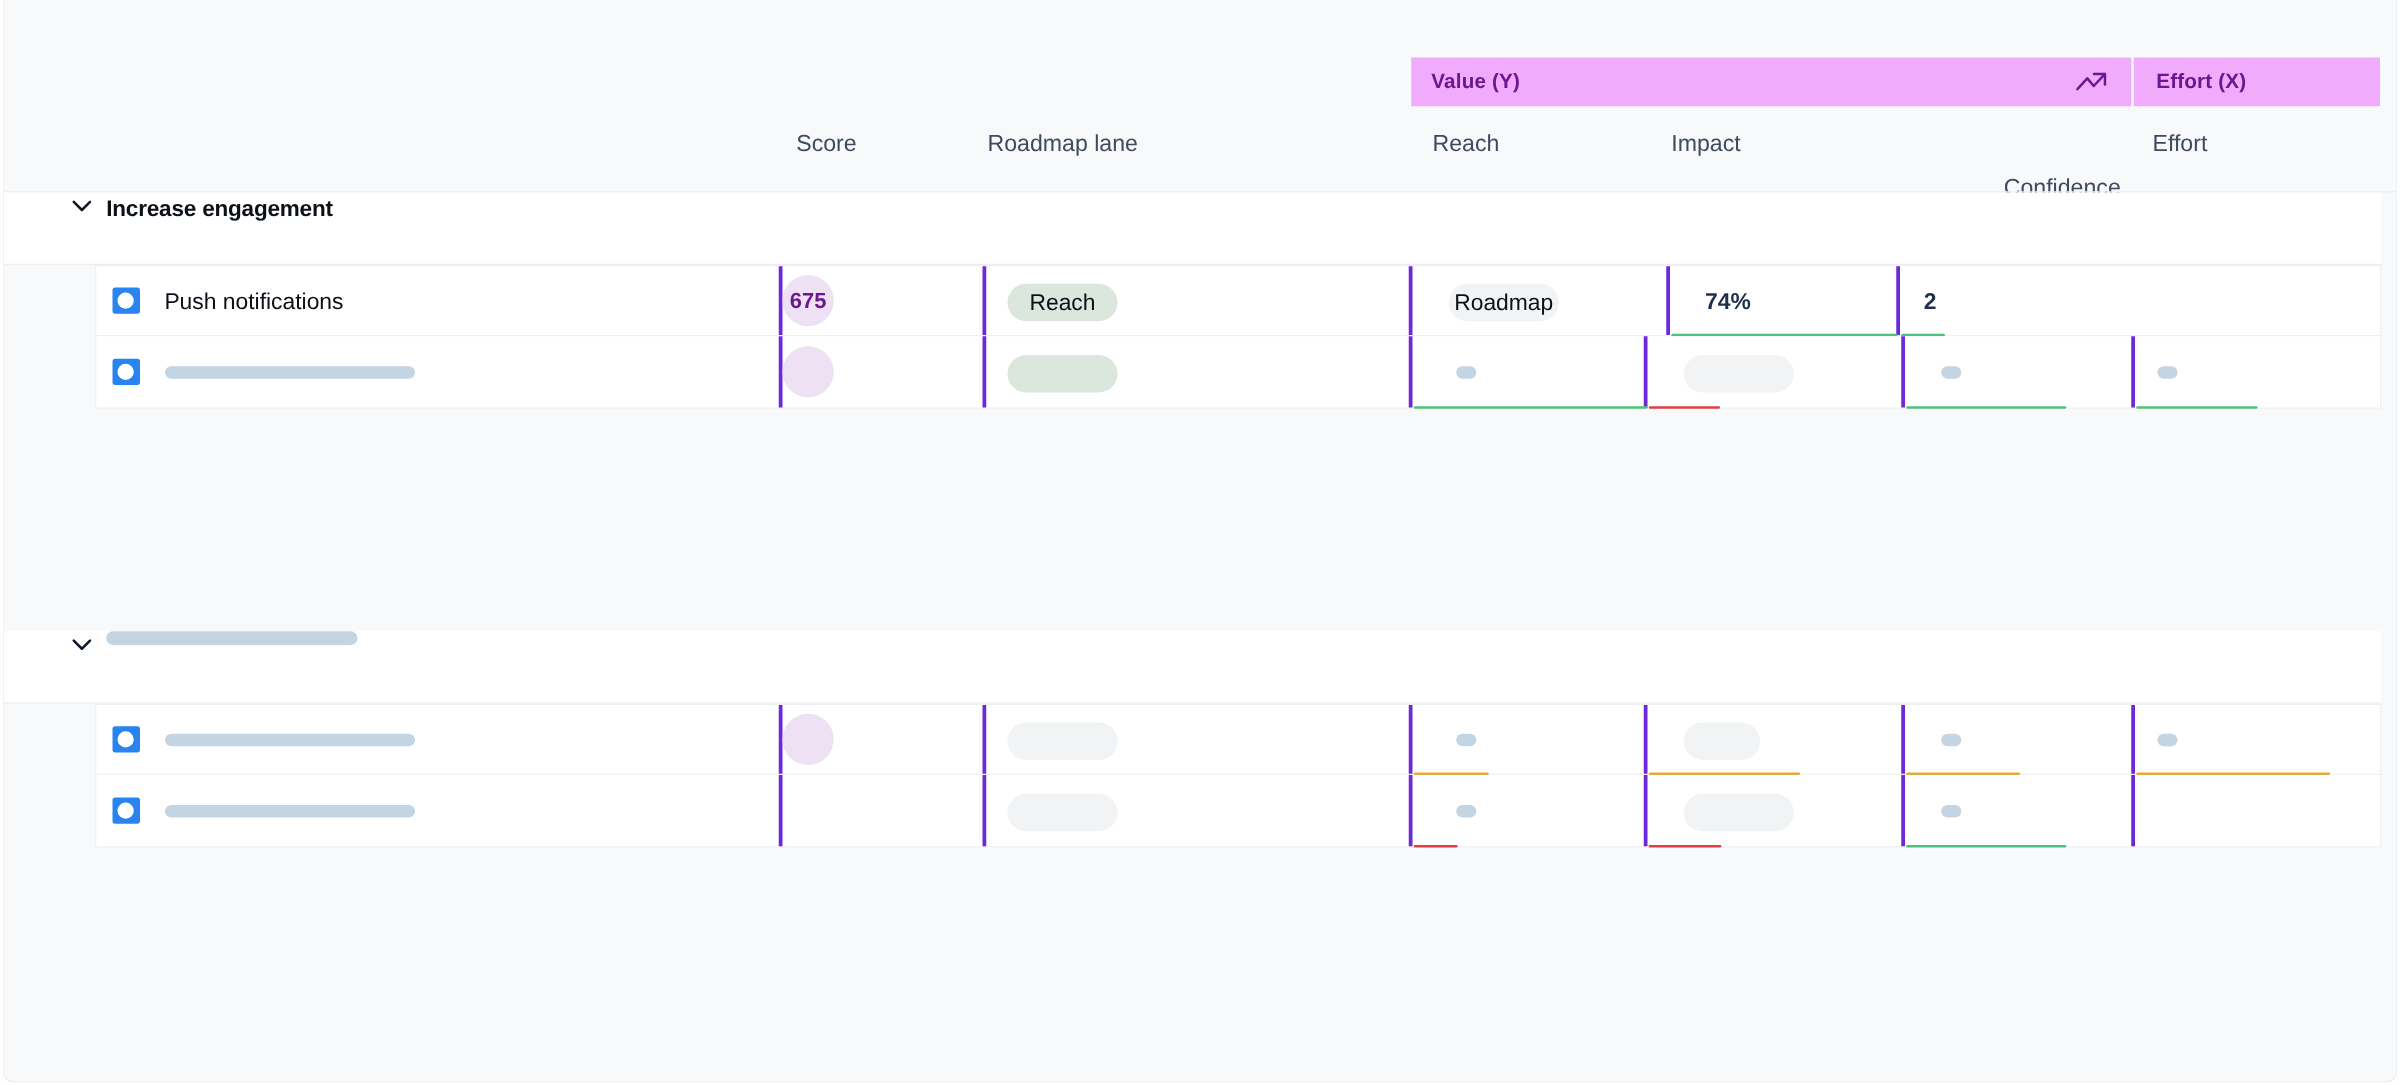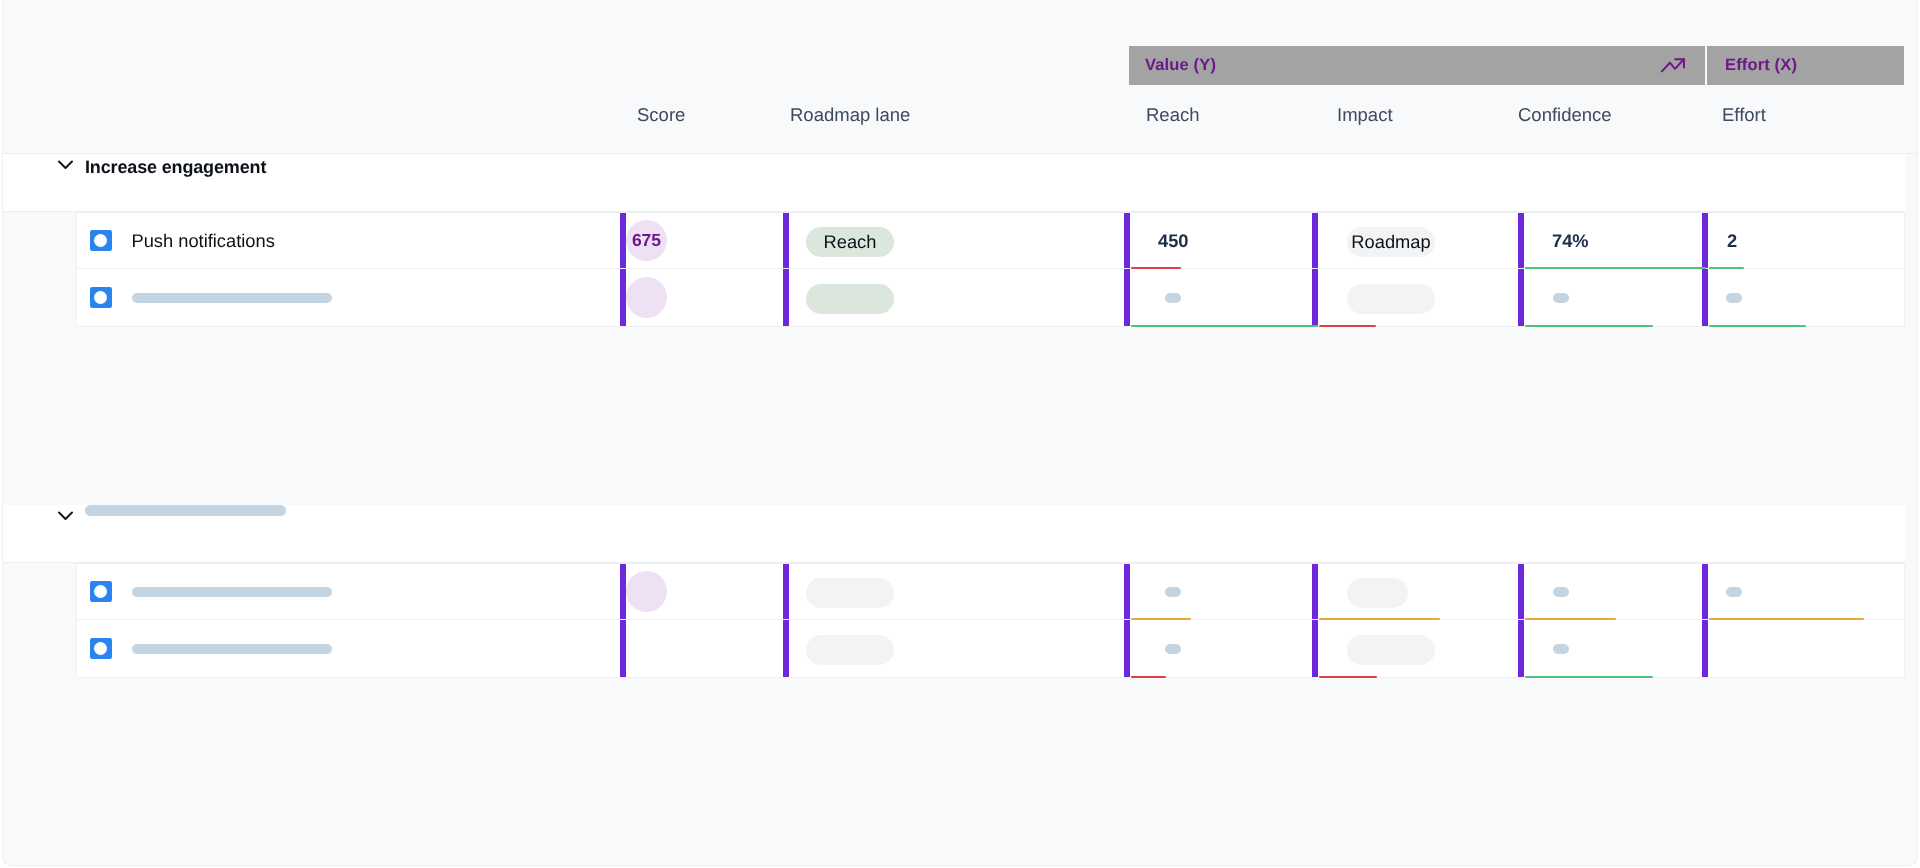--- a/index.html
+++ b/index.html
@@ -14,21 +14,21 @@
   }
   .page { position:relative; width:1920px; height:868px; background:#ffffff; will-change:transform; }
 
   .board {
     position:absolute; left:2px; top:0; width:1916px; height:866px;
     background:#f8f9fb; border:1px solid #eceef1; border-top:none;
     border-radius:0 0 9px 9px; overflow:hidden;
   }
 
   
-  .band { position:absolute; top:46px; height:39px; background:#a3a3a3;
+  .band { position:absolute; top:46px; height:39px; background:#f0abfc;
           display:flex; align-items:center; padding:0 16px; }
   .band.effort-band { padding-left:18px; }
   .band-label { font-size:16.5px; font-weight:bold; color:#6d178f; letter-spacing:0.15px; }
   .band-icon { position:absolute; right:18px; top:50%; transform:translateY(-50%); display:flex; align-items:center; }
 
   
   .colhead { position:absolute; font-size:18.5px; color:#3f4a5e; font-weight:400;
              top:104px; line-height:21px; white-space:nowrap; }
 
   .header-sep { position:absolute; left:0; width:1916px; top:153px; height:1px; background:#ebedf0; }
@@ -40,21 +40,21 @@
   .group-chevron { margin-left:54px; width:18px; height:18px; display:block; flex:none;}
   .group-title { margin-left:10px; position:relative; top:3px; font-size:18px; font-weight:bold; color:#0c1118; letter-spacing:-0.15px; }
   .group-title-skel { margin-left:10px; width:201px; height:11px; border-radius:6px; background:#c3d4e2; }
 
   .rows { position:relative; }
   .row { position:relative; display:flex; height:57.4px; background:#ffffff;
          border-bottom:1px solid #eef0f2; margin-left:73px; width:1829px;
          border-left:1px solid #eef0f2; border-right:1px solid #eef0f2; }
   .row.first { border-top:1px solid #eef0f2; }
 
-  .cell { position:relative; height:100%; border-right:6px solid #6d28d9;
+  .cell { position:relative; height:100%; border-right:3px solid #6d28d9;
           display:flex; align-items:center; flex:none; }
 
   .c-title { width:549px; }
   .c-score { width:163px; justify-content:flex-start; padding-right:12px; }
   .c-lane  { width:341px; }
   .c-reach { width:188px; }
   .c-impact{ width:206px; }
   .c-conf  { width:184px; }
   .c-effort{ width:197px; border-right:none; }
 
@@ -98,21 +98,21 @@
           </svg>
         </span>
     </div>
     <div class="band effort-band" style="left:1704px;width:197px;">
       <span class="band-label">Effort (X)</span>
     </div>
     <div class="colhead" style="left:634px;">Score</div>
     <div class="colhead" style="left:787px;">Roadmap lane</div>
     <div class="colhead" style="left:1143px;">Reach</div>
     <div class="colhead" style="left:1334px;">Impact</div>
-    <div class="colhead" style="left:1515px;">Confidence</div>
+    <div class="colhead" style="left:1600px;margin-top:35px;">Confidence</div>
     <div class="colhead" style="left:1719px;">Effort</div>
     <div class="header-sep"></div>
     <div class="group" style="top:154px;">
       <div class="group-head">
         <span class="group-chevron"><svg viewBox="0 0 18 18" width="18" height="18" fill="none" stroke="#0d1726" stroke-width="2" stroke-linecap="round" stroke-linejoin="round">
               <polyline points="2 7.5 8.5 14 15 7.5"></polyline>
             </svg></span>
         <span class="group-title">Increase engagement</span>
       </div>
       <div class="rows">
@@ -122,24 +122,20 @@
                 <span class="dot"></span>
               </span>
             <span class="item-title">Push notifications</span>
           </div>
           <div class="cell c-score">
             <div class="score-circle">675</div>
           </div>
           <div class="cell c-lane">
             <span class="chip lane" style="width:88px;background:#dbe6dc;">Reach</span>
           </div>
-          <div class="cell c-reach">
-            <span class="numval">450</span>
-            <div class="bar" style="width:50px;background:#e03f44;"></div>
-          </div>
           <div class="cell c-impact">
             <span class="chip impact" style="width:88px;background:#f2f3f4;">Roadmap</span>
           </div>
           <div class="cell c-conf">
             <span class="numval">74%</span>
             <div class="bar" style="width:181px;background:#4dc27e;"></div>
           </div>
           <div class="cell c-effort">
             <span class="numval">2</span>
             <div class="bar" style="width:35px;background:#4dc27e;"></div>

